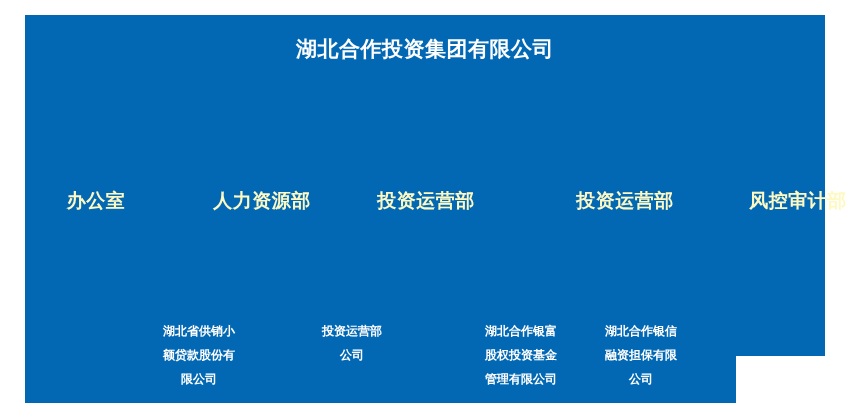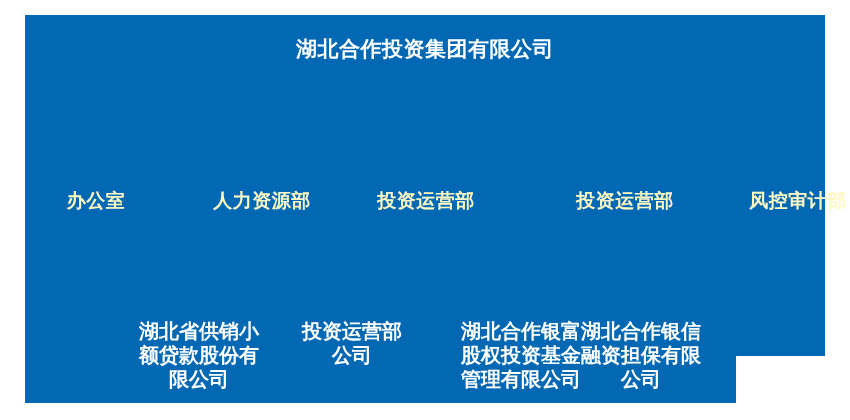--- a/index.html
+++ b/index.html
@@ -45,21 +45,21 @@
     line-height: 24px;
     white-space: nowrap;
     letter-spacing: 0.5px;
   }
   .sub-node {
     position: absolute;
     top: 304px;
     transform: translateX(-50%);
     color: #ffffff;
     font-weight: bold;
-    font-size: 20px;
+    font-size: 12px;
     line-height: 24px;
     text-align: center;
     white-space: nowrap;
   }
   .sub-line {
     display: block;
   }
   .corner-cutout {
     position: absolute;
     left: 711px;

